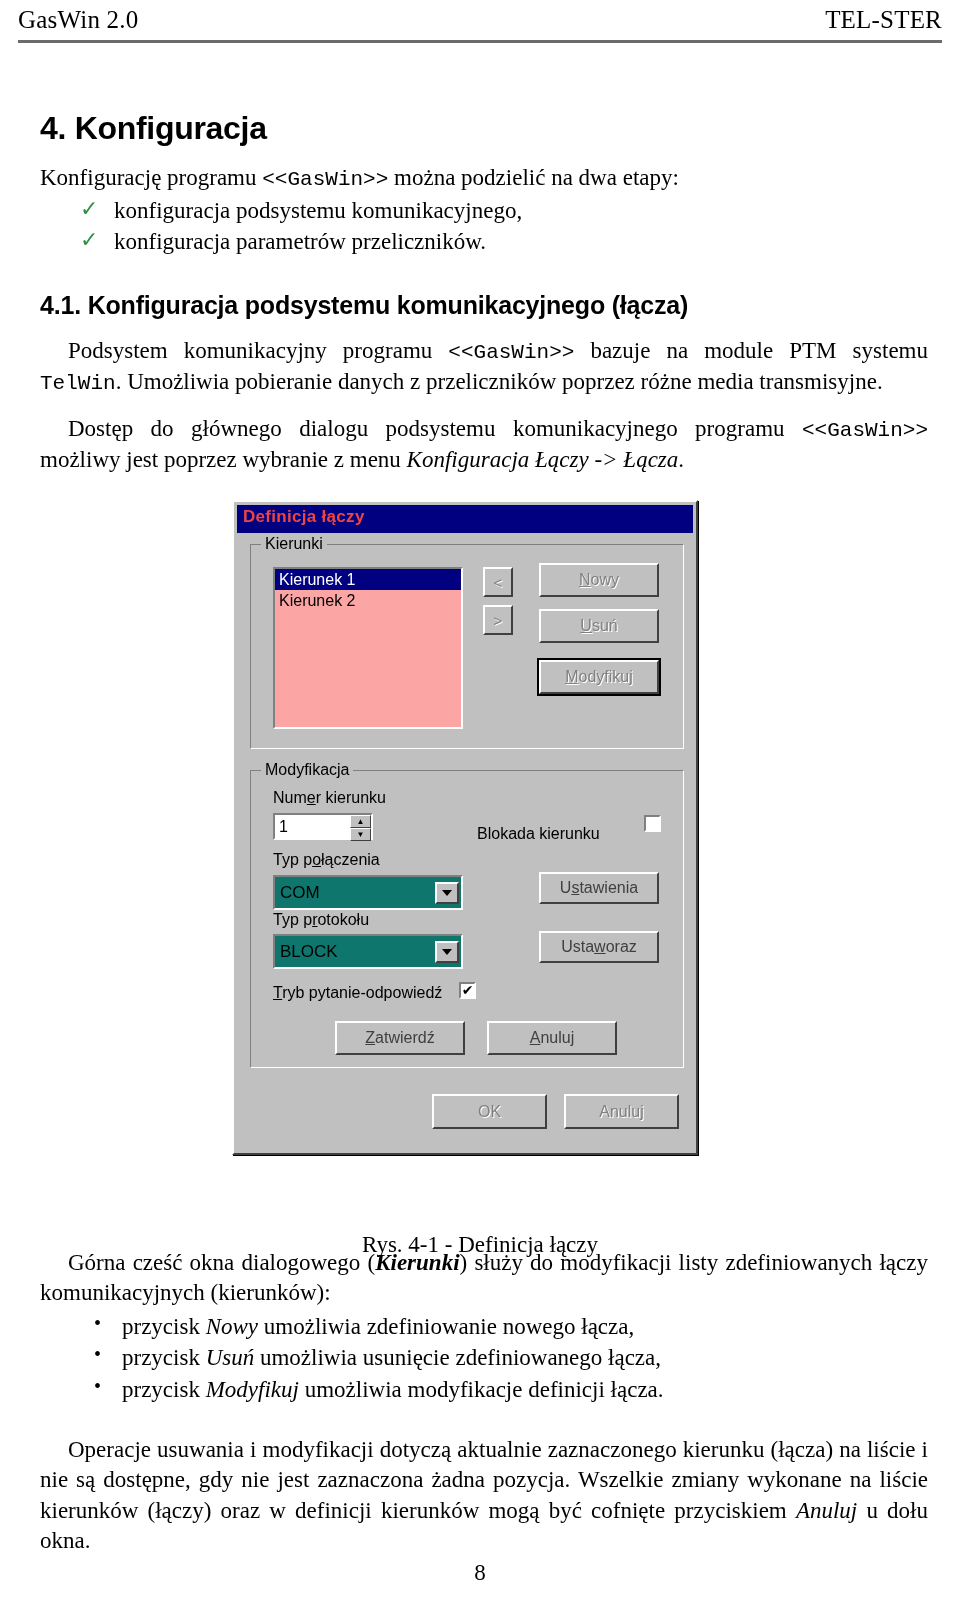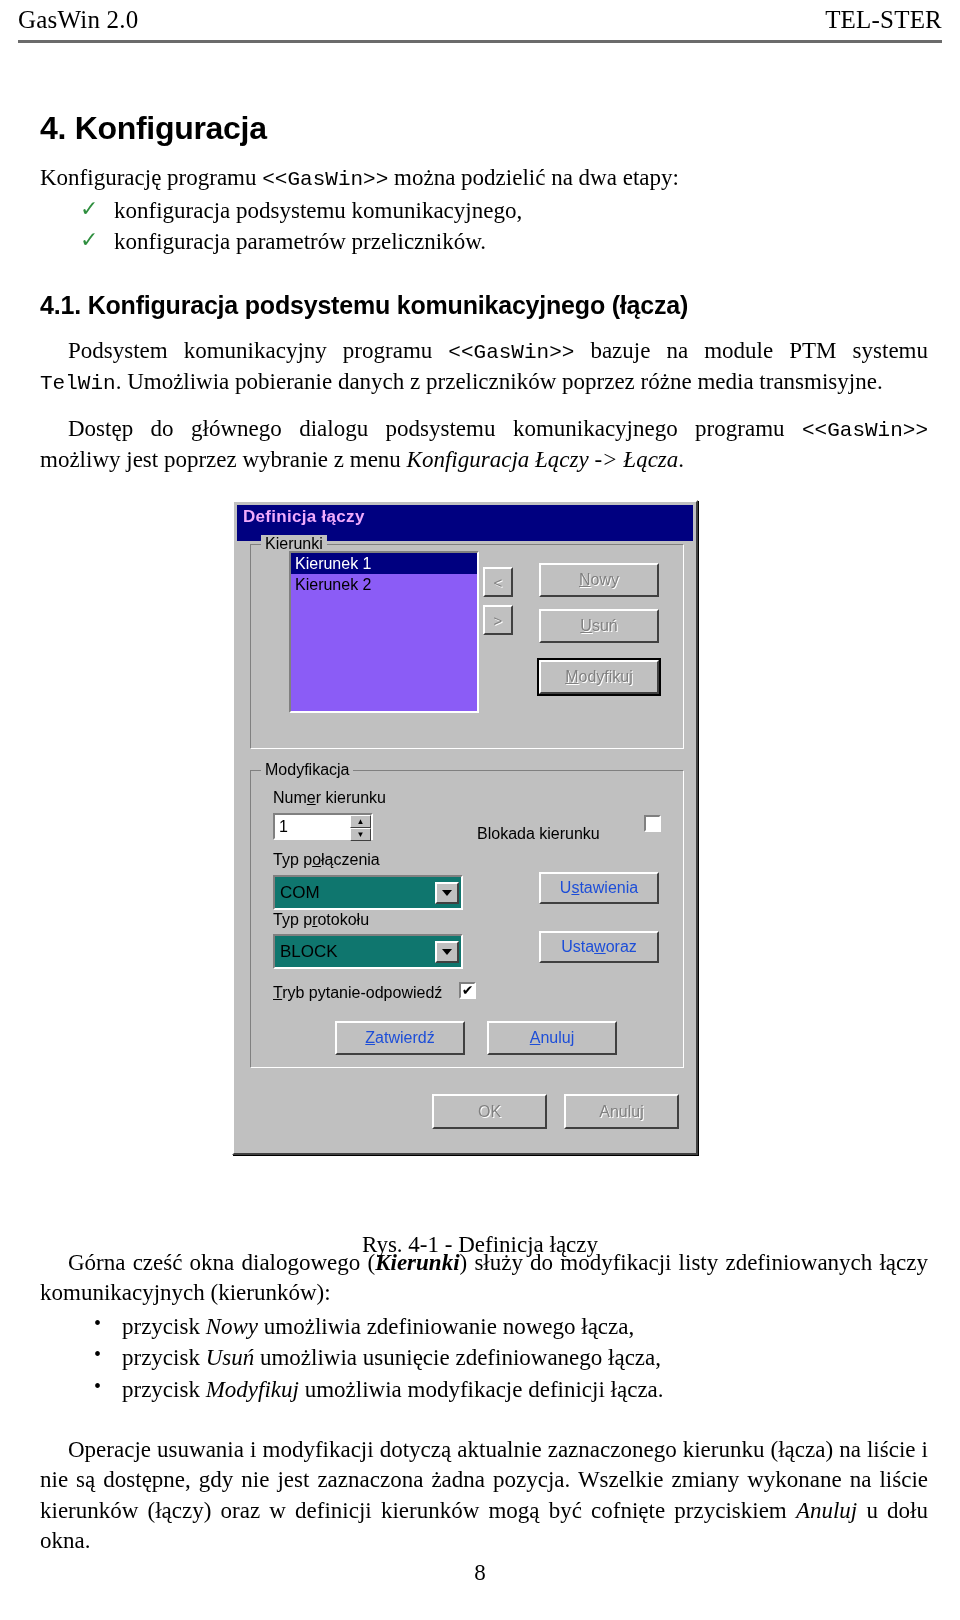--- a/index.html
+++ b/index.html
@@ -136,23 +136,23 @@
     border-bottom: 2px solid #404040;
     box-shadow: 1px 1px 0 0 #000;
     font-family: "Liberation Sans", sans-serif;
     box-sizing: border-box;
   }
   .dlg-title {
     position: absolute;
     left: 3px;
     top: 3px;
     right: 3px;
-    height: 36px;
+    height: 28px;
     background: #000080;
-    color: #f0abfc;
+    color: #ef4444;
     font-size: 17px;
     font-weight: bold;
     line-height: 24px;
     padding-left: 6px;
     box-sizing: border-box;
     letter-spacing: 0.3px;
   }
 
   .grp {
     position: absolute;
@@ -190,31 +190,30 @@
   #grp-modyfikacja {
     left: 16px;
     top: 268px;
     width: 434px;
     height: 298px;
   }
 
   .listbox {
     position: absolute;
     left: 22px;
-    top: 6px;
+    top: 22px;
     width: 190px;
     height: 162px;
-    background: #8b5cf6;
+    background: #fca5a5;
     border-top: 2px solid #808080;
     border-left: 2px solid #808080;
     border-right: 2px solid #ffffff;
     border-bottom: 2px solid #ffffff;
     box-sizing: border-box;
     overflow: hidden;
-    margin-left: 16px;
   }
   .lb-item {
     font-size: 16px;
     line-height: 21px;
     padding-left: 4px;
     color: #000;
     white-space: nowrap;
   }
   .lb-item.sel {
     background: #000080;
@@ -224,21 +223,21 @@
   .btn {
     position: absolute;
     background: #c0c0c0;
     border-top: 2px solid #ffffff;
     border-left: 2px solid #ffffff;
     border-right: 2px solid #404040;
     border-bottom: 2px solid #404040;
     box-sizing: border-box;
     font-family: "Liberation Sans", sans-serif;
     font-size: 16px;
-    color: #1d4ed8;
+    color: #404040;
     text-align: center;
     line-height: 1;
     display: flex;
     align-items: center;
     justify-content: center;
     cursor: default;
   }
   .btn.dis {
     color: #808080;
     text-shadow: 1px 1px 0 #ffffff;

